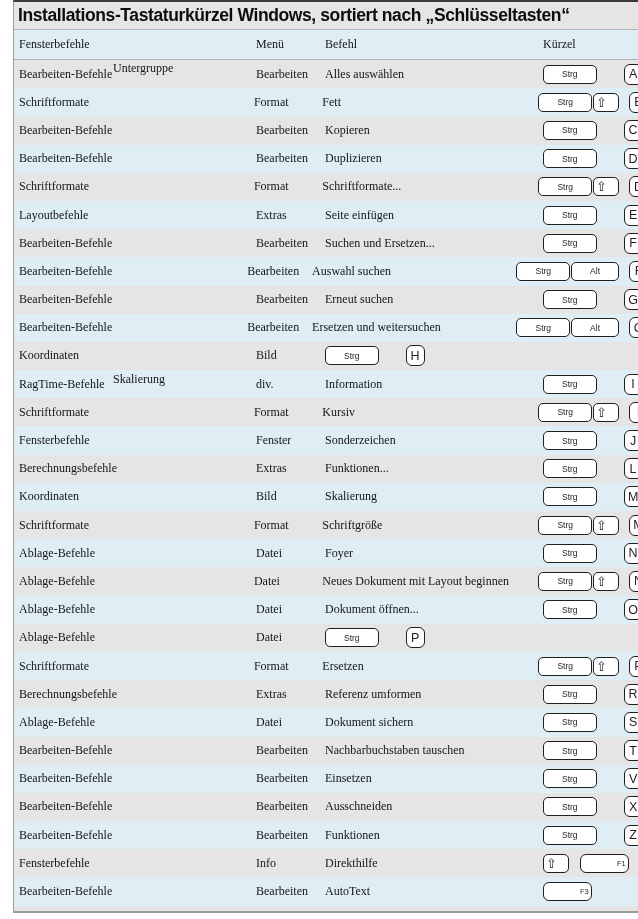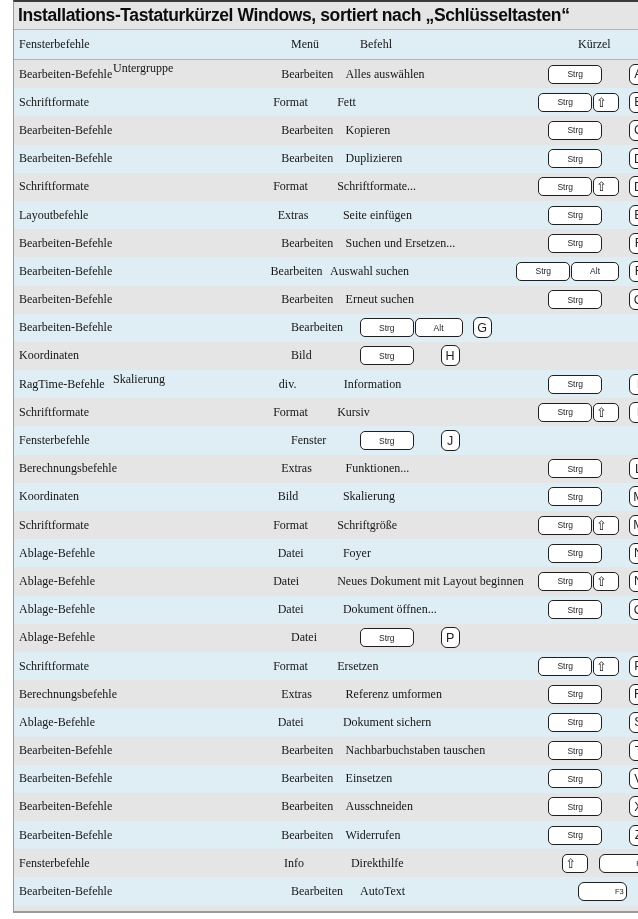--- a/index.html
+++ b/index.html
@@ -20,21 +20,21 @@
   }
   .header-row{
     height:29px;background:var(--alt);display:flex;align-items:center;
     border-bottom:1px solid #b3b3b3;color:#151515;font-size:12px;
   }
   .row{height:28.2px;display:flex;align-items:center;font-size:12px;color:#151515;}
   .row:nth-child(even){background:var(--alt);}
   .cell{box-sizing:border-box;padding-left:5px;white-space:nowrap;overflow:visible;}
   .c1{width:94px;}
   .c2{width:143px;margin-top:48px;}
-  .c3{width:69px;margin-left:35px;}
+  .c3{width:69px;}
   .c4{width:218px;}
   .c5{flex:1;display:flex;align-items:center;}
   .key{
     box-sizing:border-box;background:#ffffff;border:1.4px solid var(--keyborder);
     border-radius:5px;display:inline-flex;align-items:center;justify-content:center;
     font-family:"Liberation Sans",sans-serif;color:#1f1f1f;flex:none;
   }
   .key.mod{height:19px;min-width:26px;font-size:8.5px;padding:0 18px;margin-right:1px;}
   .key.mod.shift{width:26px;justify-content:flex-start;padding-left:2px;font-size:13px;line-height:1;}
   .key.main{height:21px;min-width:19px;font-size:12.5px;border-radius:6px;padding:0 2px;}
@@ -155,20 +155,21 @@
     <div class="cell c5">
           <span class="key mod">Strg</span>
           <span class="key-gap" style="width: 26px;"></span>
           <span class="key main">G</span>
         </div>
   </div>
       <div class="row">
     <div class="cell c1">Bearbeiten-Befehle</div>
     <div class="cell c2"></div>
     <div class="cell c3">Bearbeiten</div>
+    <div class="cell c4">Ersetzen und weitersuchen</div>
     <div class="cell c5">
           <span class="key mod">Strg</span>
           <span class="key mod">Alt</span>
           <span class="key-gap" style="width: 9px;"></span>
           <span class="key main">G</span>
         </div>
   </div>
       <div class="row">
     <div class="cell c1">Koordinaten</div>
     <div class="cell c2">Skalierung</div>
@@ -199,20 +200,21 @@
           <span class="key mod">Strg</span>
           <span class="key mod shift">⇧</span>
           <span class="key-gap" style="width: 9px;"></span>
           <span class="key main">I</span>
         </div>
   </div>
       <div class="row">
     <div class="cell c1">Fensterbefehle</div>
     <div class="cell c2"></div>
     <div class="cell c3">Fenster</div>
+    <div class="cell c4">Sonderzeichen</div>
     <div class="cell c5">
           <span class="key mod">Strg</span>
           <span class="key-gap" style="width: 26px;"></span>
           <span class="key main">J</span>
         </div>
   </div>
       <div class="row">
     <div class="cell c1">Berechnungsbefehle</div>
     <div class="cell c2"></div>
     <div class="cell c3">Extras</div>
@@ -354,21 +356,21 @@
     <div class="cell c5">
           <span class="key mod">Strg</span>
           <span class="key-gap" style="width: 26px;"></span>
           <span class="key main">X</span>
         </div>
   </div>
       <div class="row">
     <div class="cell c1">Bearbeiten-Befehle</div>
     <div class="cell c2"></div>
     <div class="cell c3">Bearbeiten</div>
-    <div class="cell c4">Widerrufen</div>
+    <div class="cell c4">Funktionen</div>
     <div class="cell c5">
           <span class="key mod">Strg</span>
           <span class="key-gap" style="width: 26px;"></span>
           <span class="key main">Z</span>
         </div>
   </div>
       <div class="row">
     <div class="cell c1">Fensterbefehle</div>
     <div class="cell c2"></div>
     <div class="cell c3">Info</div>

